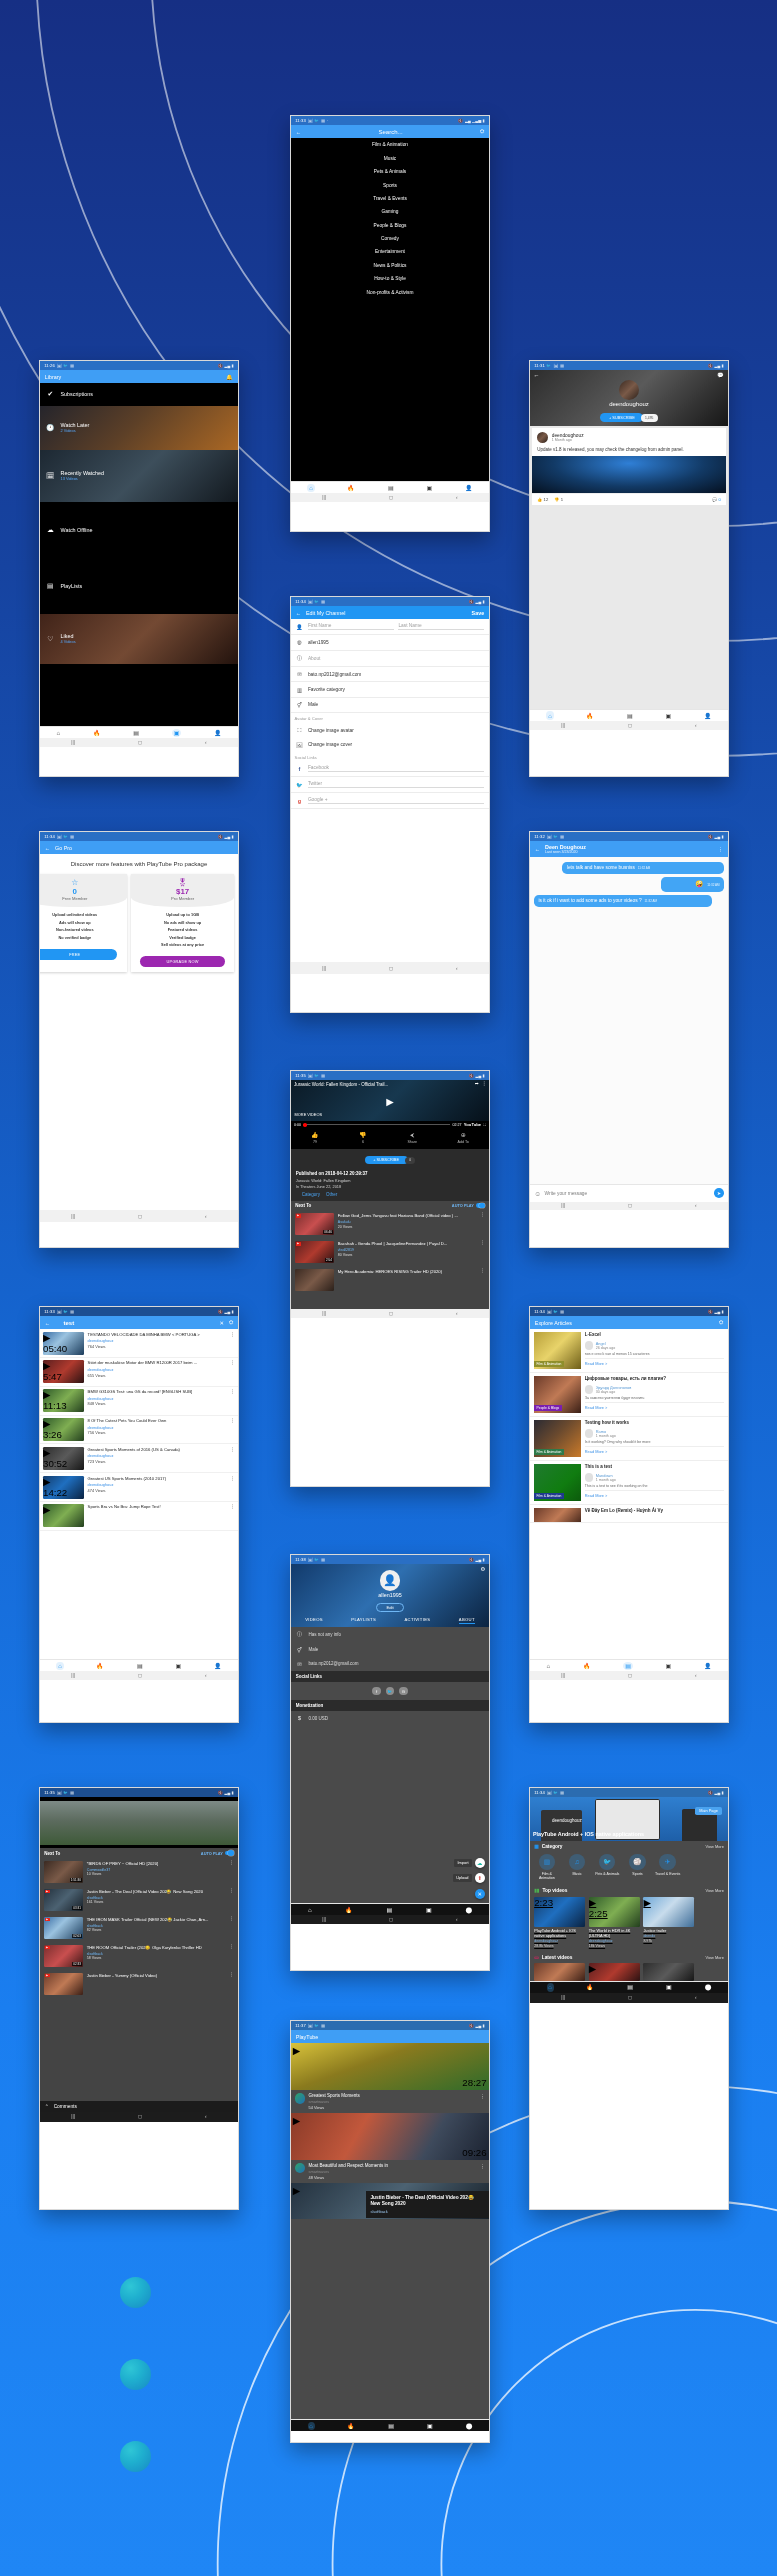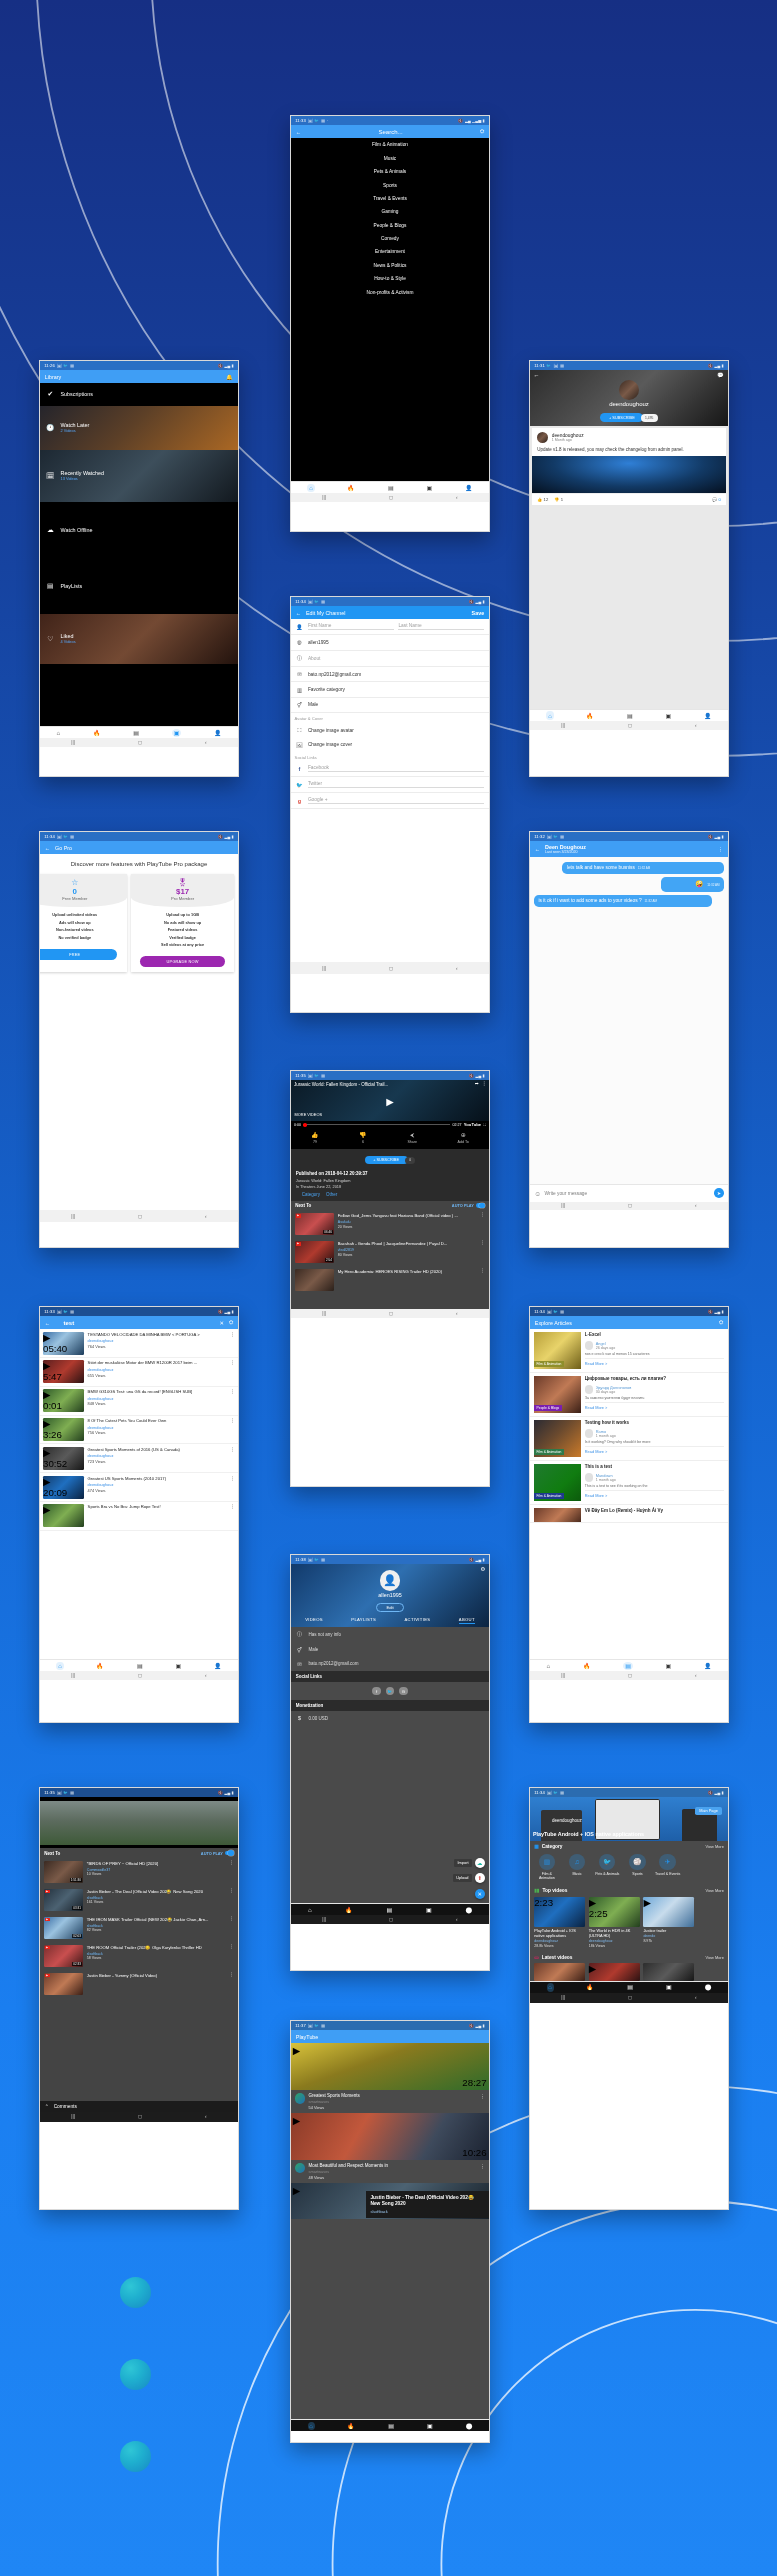--- a/index.html
+++ b/index.html
@@ -184,21 +184,21 @@
 
   
   .hero { position:relative; height:44px; overflow:hidden;}
   .hero .htitle { position:absolute; left:3px; bottom:3.6px; right:12px; color:#fff; font-size:5.4px; font-weight:bold; line-height:1.25;}
   .row-hd { display:flex; align-items:center; gap:3px; padding:3px 4.2px; background:#4a4a4a; color:#fff; font-size:4.8px; font-weight:bold;}
   .row-hd .vm { margin-left:auto; font-size:3.9px; font-weight:normal; color:#ddd;}
   .cats { display:flex; gap:4.8px; padding:1.8px 4.2px 4.2px; background:#4a4a4a; overflow:hidden;}
   .cats .c { text-align:center; width:25.4px; flex:none;}
   .cats .cc { width:16.3px;height:16.3px;border-radius:50%;background:rgba(33,150,243,.25);margin:0 auto 1.8px;display:flex;align-items:center;justify-content:center;color:#2196F3;font-size:6.7px;}
   .cats .cl { font-size:3.6px; color:#eee; line-height:1.2;}
-  .topv { display:flex; gap:3.6px; padding:1.2px 4.2px 4.2px; background:#4a4a4a; overflow:hidden;}
+  .topv { display:flex; gap:3.6px; padding:1.2px 4.2px 4.2px; background:#4a4a4a; overflow:hidden;text-decoration:underline;}
   .topv .tv { width:51px; flex:none;}
   .topv .tvth { width:51px; height:30px; position:relative; border-radius:1.2px; overflow:hidden;}
   .topv .tvt { font-size:3.9px; color:#fff; line-height:1.25; margin-top:1.8px;}
   .topv .tvc { font-size:3.6px; color:#7fb6e8; margin-top:0.6px;}
   .topv .tvv { font-size:3.6px; color:#ddd; margin-top:0.6px;}
 
   .bubble-tip { position:absolute; background:#4aa3f0; color:#fff; font-size:3.9px; padding:1.8px 4.2px; border-radius:1.8px;}
   .sphere { position:absolute; border-radius:50%; background:radial-gradient(circle at 34% 30%, #2fc6d6 0%, #1fb0cf 40%, #1789c4 100%); }
 
   
@@ -736,21 +736,21 @@
       <div style="flex:1;min-width:0;">
             <div class="st">Stört der muskulöse Motor der BMW R1200R 2017 beim ...</div>
             <div class="sc">deendoughouz</div>
             <div class="sv">655 Views</div>
           </div>
       <div style="color:#444;font-size:4.8px;">⋮</div>
     </div>
     <div class="sres">
       <div class="th g7">
             <div class="yt">▶</div>
-            <div class="dur">0:01</div>
+            <div class="dur">11:13</div>
           </div>
       <div style="flex:1;min-width:0;">
             <div class="st">BMW G310GS Test: una GS da record! [ENGLISH SUB]</div>
             <div class="sc">deendoughouz</div>
             <div class="sv">848 Views</div>
           </div>
       <div style="color:#444;font-size:4.8px;">⋮</div>
     </div>
     <div class="sres">
       <div class="th g7">
@@ -772,21 +772,21 @@
       <div style="flex:1;min-width:0;">
             <div class="st">Greatest Sports Moments of 2016 (US &amp; Canada)</div>
             <div class="sc">deendoughouz</div>
             <div class="sv">723 Views</div>
           </div>
       <div style="color:#444;font-size:4.8px;">⋮</div>
     </div>
     <div class="sres">
       <div class="th g15">
             <div class="yt">▶</div>
-            <div class="dur">20:09</div>
+            <div class="dur">14:22</div>
           </div>
       <div style="flex:1;min-width:0;">
             <div class="st">Greatest US Sports Moments (2010  2017)</div>
             <div class="sc">deendoughouz</div>
             <div class="sv">474 Views</div>
           </div>
       <div style="color:#444;font-size:4.8px;">⋮</div>
     </div>
     <div class="sres">
       <div class="th g7">
@@ -1226,21 +1226,21 @@
           <div class="ft">Greatest Sports Moments</div>
           <div class="fc">smartwaves</div>
           <div class="fv">54 Views</div>
         </div>
         <div style="color:#ddd;font-size:5.4px;">⋮</div>
       </div>
     </div>
     <div class="feed-card">
       <div class="feed-th" style="background:linear-gradient(120deg,#8a3a28 0%,#c2583c 35%,#3e4a5c 70%,#1b2230 100%);">
         <div class="yt" style="position:absolute;left:1.8px;top:1.8px;width:6.7px;height:4.8px;">▶</div>
-        <div class="dur" style="position:absolute;right:2.4px;bottom:2.4px;">10:26</div>
+        <div class="dur" style="position:absolute;right:2.4px;bottom:2.4px;">09:26</div>
       </div>
       <div class="feed-meta">
         <div class="av" style="background:linear-gradient(135deg,#2ea36a,#1f6fb5);"></div>
         <div style="flex:1;min-width:0;">
           <div class="ft">Most Beautiful and Respect Moments in</div>
           <div class="fc">smartwaves</div>
           <div class="fv">48 Views</div>
         </div>
         <div style="color:#ddd;font-size:5.4px;">⋮</div>
       </div>

